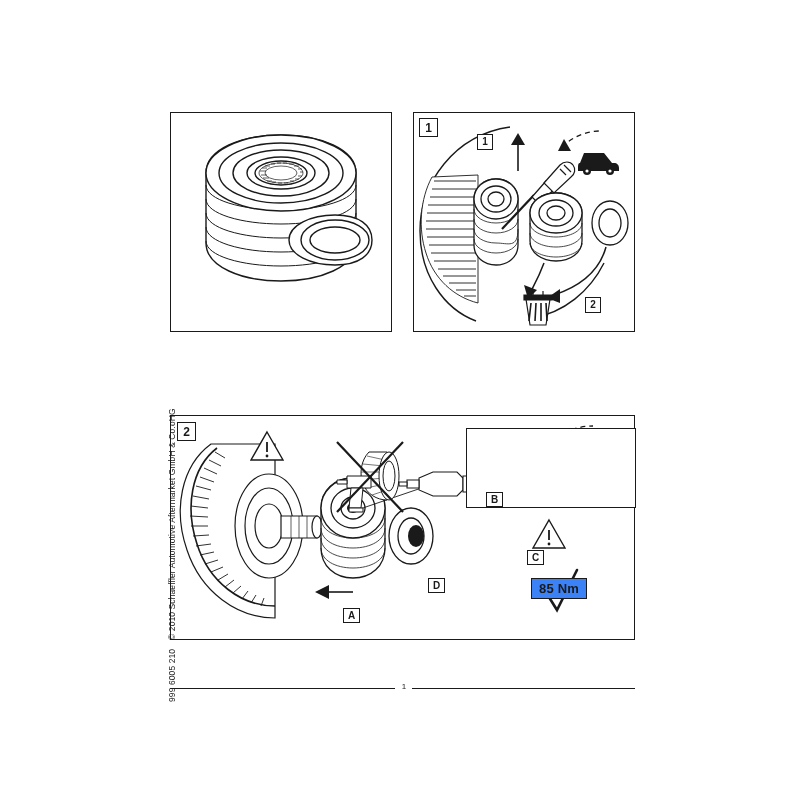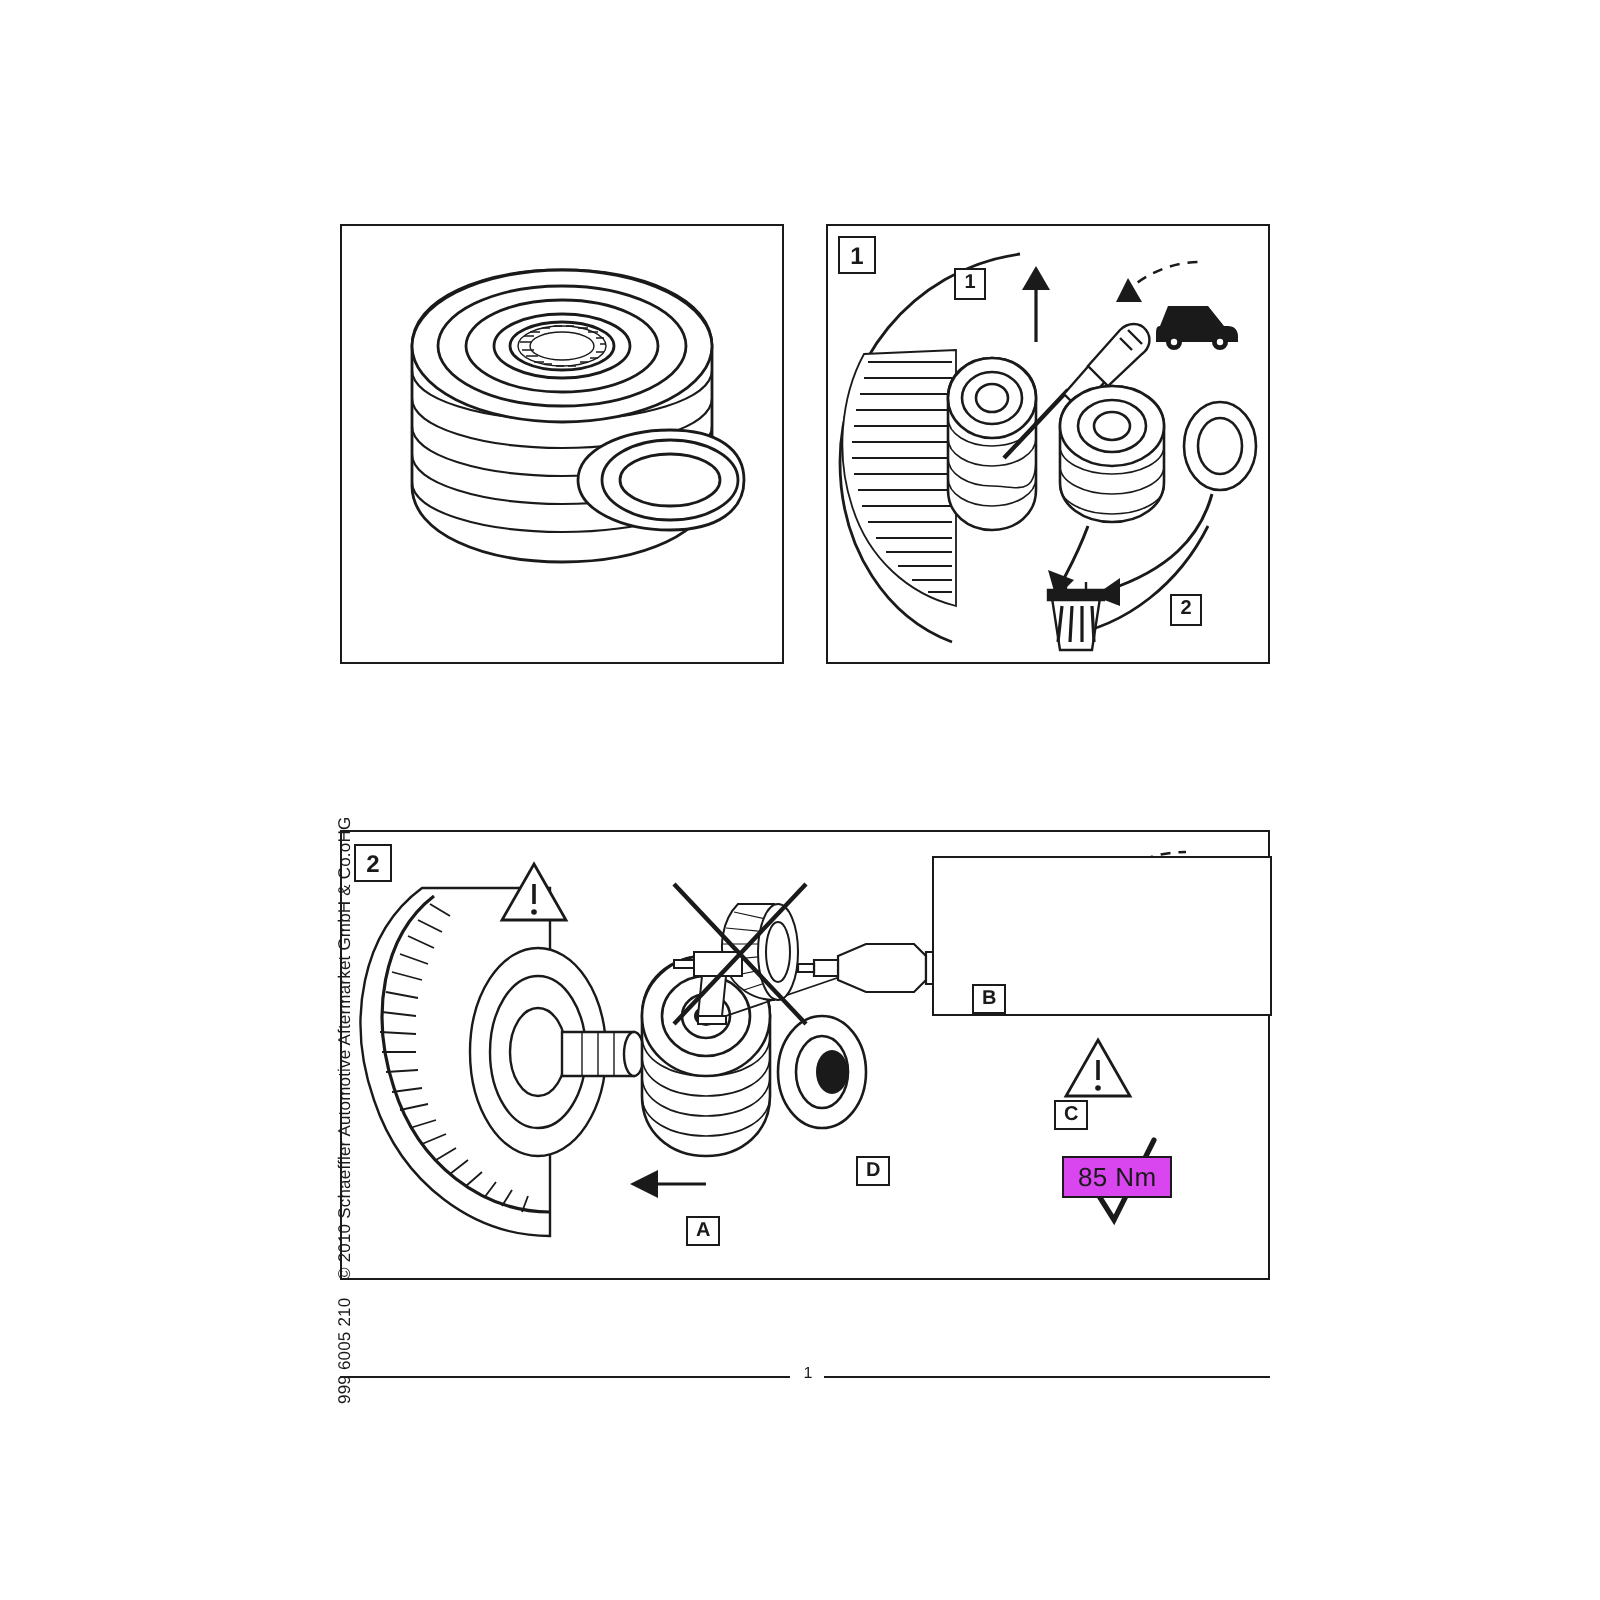--- a/index.html
+++ b/index.html
@@ -63,23 +63,23 @@
     background: #fff;
     font-size: 10px;
     font-weight: bold;
     padding: 1px 4px;
     line-height: 1.1;
     box-sizing: border-box;
   }
   .torque {
     position: absolute;
     border: 1.4px solid #1a1a1a;
-    background: #d946ef;
+    background: #3b82f6;
     font-size: 13px;
-    font-weight: normal;
+    font-weight: bold;
     padding: 3px 7px;
     line-height: 1;
     box-sizing: border-box;
     letter-spacing: 0.2px;
   }
 
   
   .vtext {
     position: absolute;
     transform-origin: left top;

